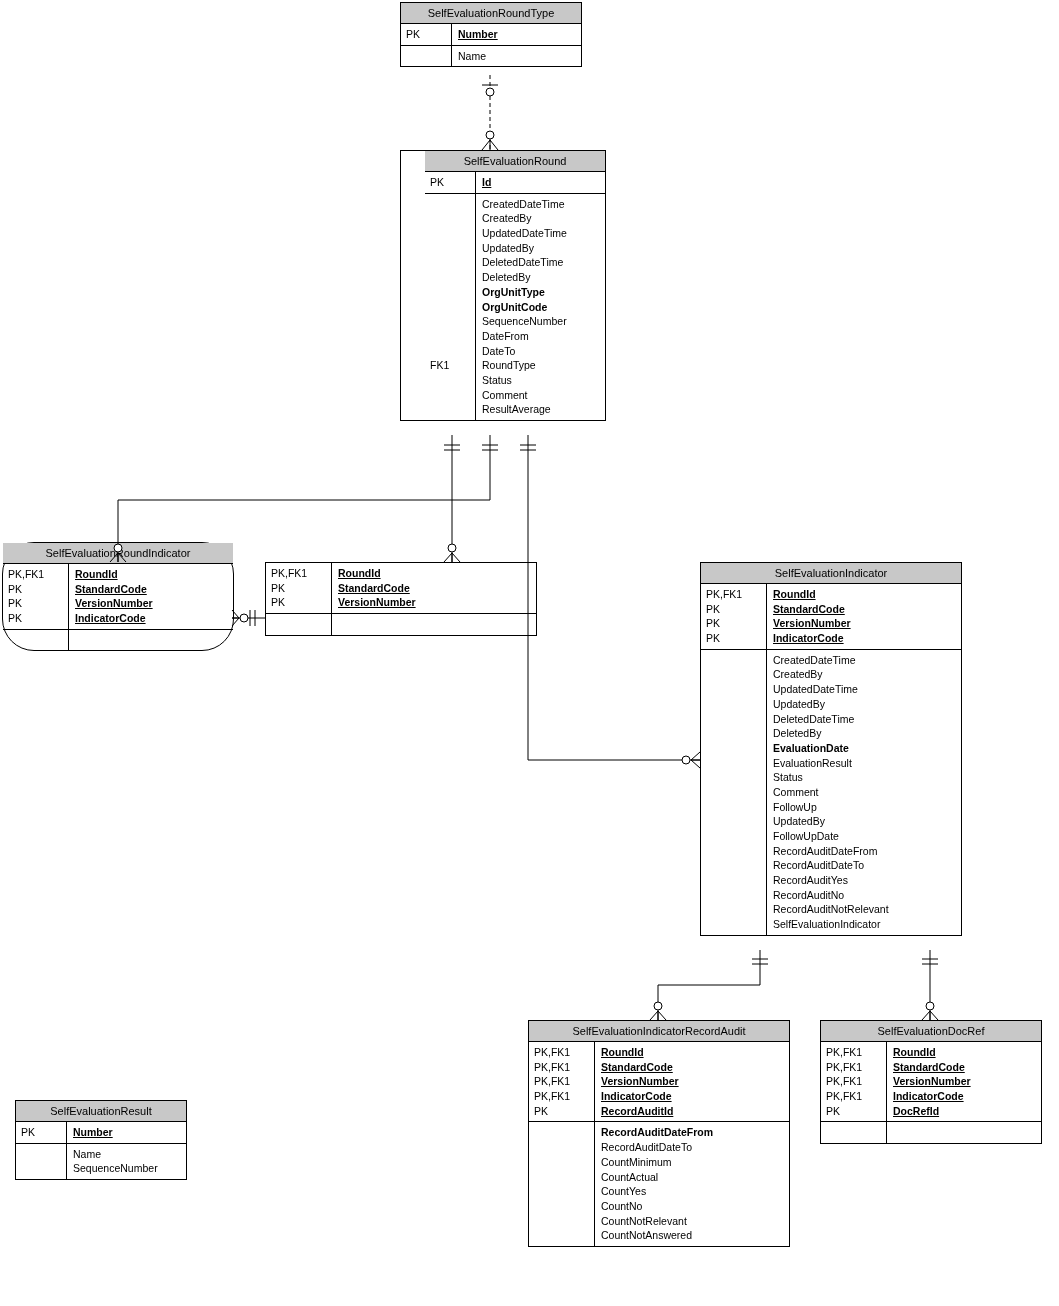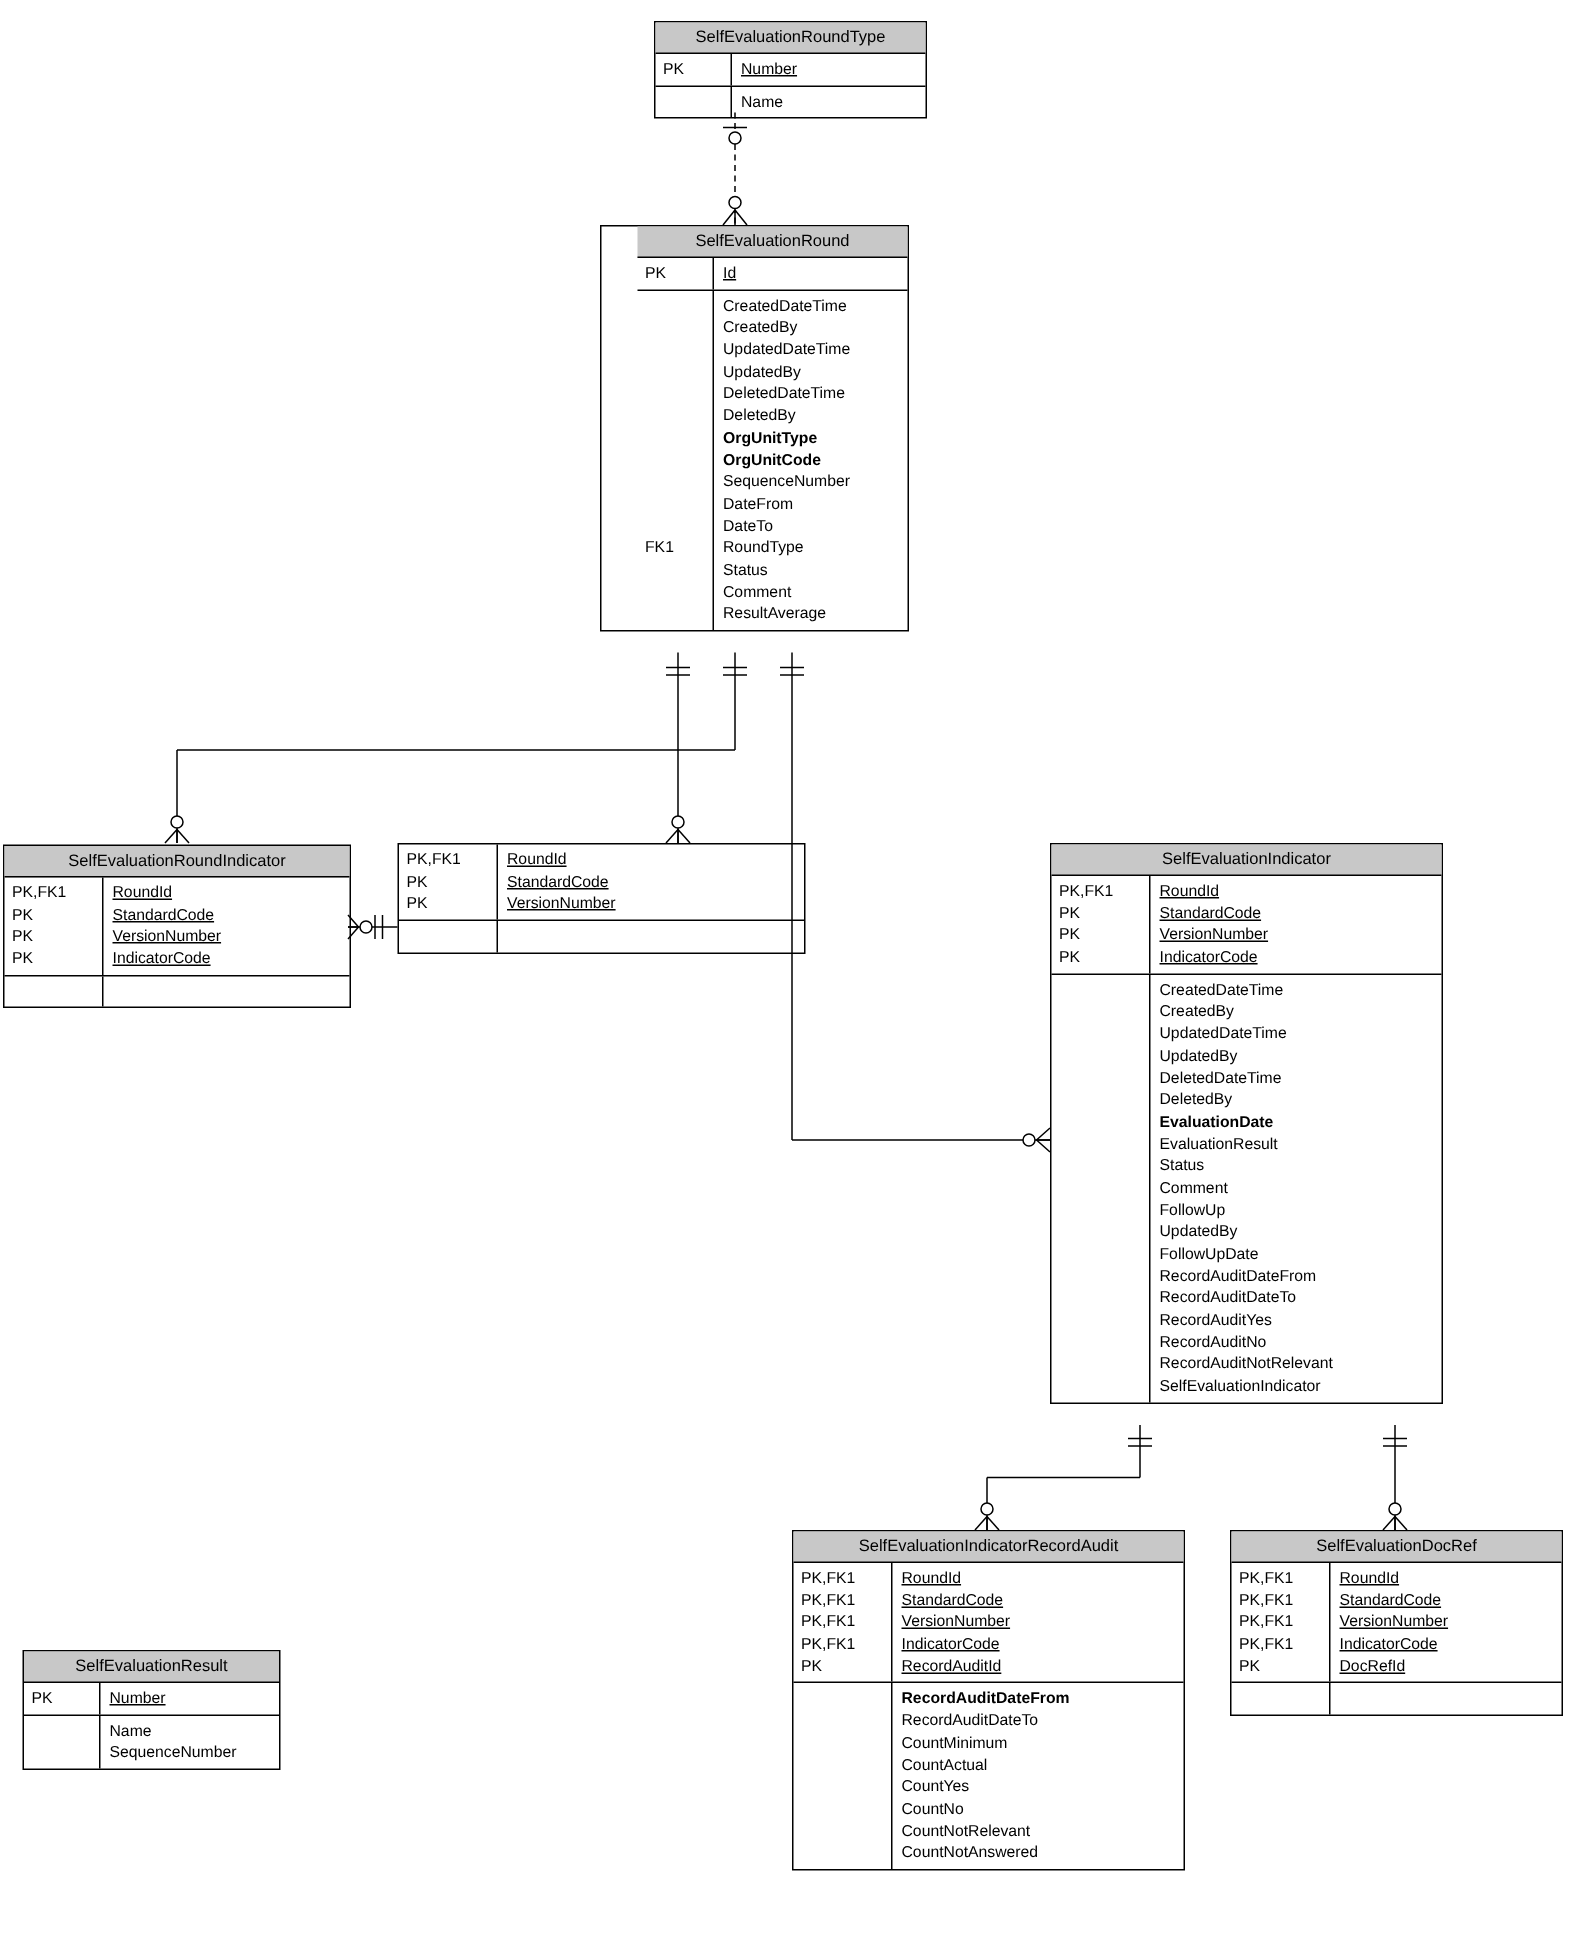--- a/index.html
+++ b/index.html
@@ -38,41 +38,41 @@
     min-width: 40px;
     font-size: 10.5px;
     line-height: 1.4;
   }
   .attr-col {
     padding: 3px 6px;
     font-size: 10.5px;
     line-height: 1.4;
     flex: 1;
   }
-  .pk-attr { font-weight: normal; text-decoration: underline; }
+  .pk-attr { font-weight: bold; text-decoration: underline; }
   .bold-attr { font-weight: bold; }
   svg.connector {
     position: absolute;
     top: 0;
     left: 0;
     width: 1059px;
     height: 1306px;
     pointer-events: none;
   }
   svg.connector line, svg.connector path, svg.connector circle {
     stroke: #000;
     fill: none;
     stroke-width: 1;
   }
   svg.connector circle.open { fill: #fff; }
 </style>
 </head>
 <body>
 
-<div class="entity" style="left:400px; top:14px; width:180px;margin-left:36px;">
+<div class="entity" style="left:400px; top:2px; width:180px;">
   <div class="entity-header">SelfEvaluationRoundType</div>
   <div class="entity-section">
     <div class="key-col">
         <div>PK</div>
       </div>
     <div class="attr-col">
         <div class="pk-attr">Number</div>
       </div>
   </div>
   <div class="entity-section">
@@ -126,21 +126,21 @@
         <div>DateFrom</div>
         <div>DateTo</div>
         <div>RoundType</div>
         <div>Status</div>
         <div>Comment</div>
         <div>ResultAverage</div>
       </div>
   </div>
 </div>
 
-<div class="entity" style="left:2px; top:563px; width:230px;">
+<div class="entity" style="left:2px; top:542px; width:230px;border-radius:32px;">
   <div class="entity-header">SelfEvaluationRoundIndicator</div>
   <div class="entity-section">
     <div class="key-col" id="ri-keys" style="min-width:55px;">
         <div>PK,FK1</div>
         <div>PK</div>
         <div>PK</div>
         <div>PK</div>
       </div>
     <div class="attr-col" id="ri-attrs">
         <div class="pk-attr">RoundId</div>

